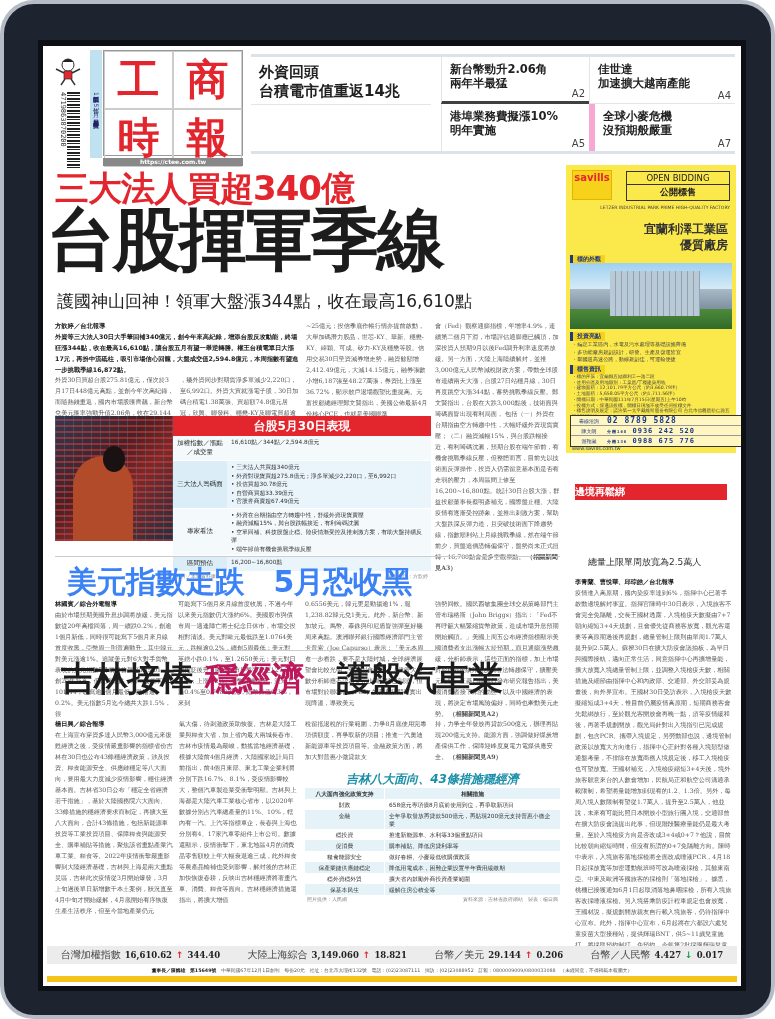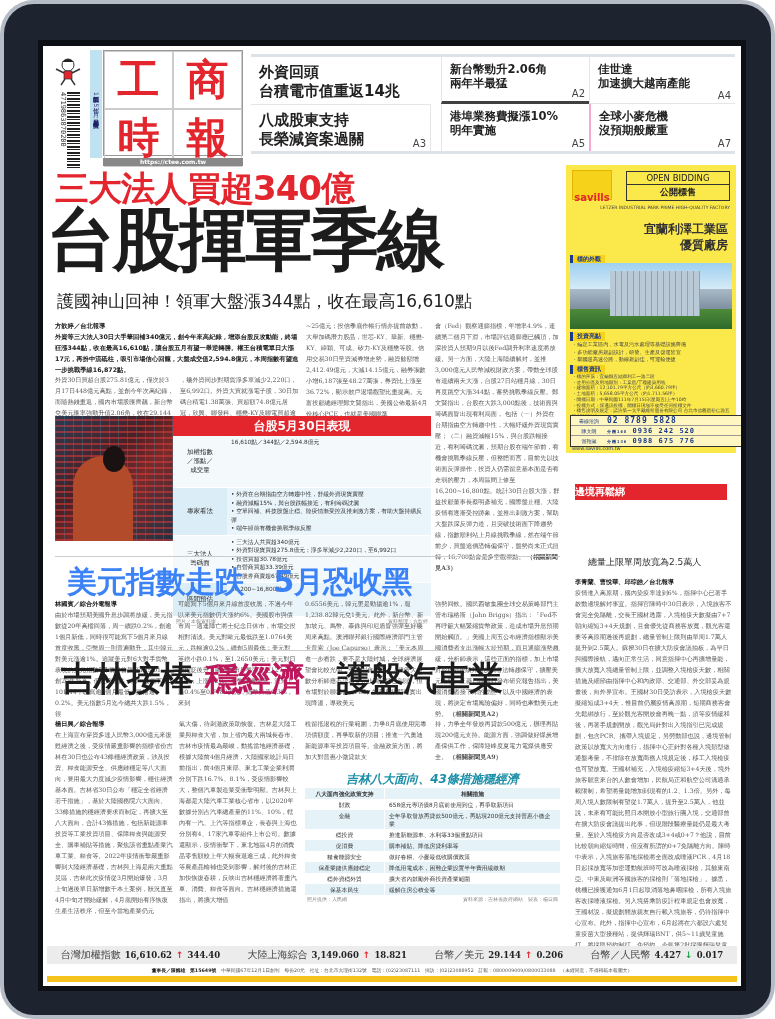--- a/index.html
+++ b/index.html
@@ -43,21 +43,21 @@
   .teaser { position: absolute; }
   .teaser .t { font-weight: bold; color: #222; line-height: 1.25; }
   .teaser .pg { position: absolute; right: 4px; bottom: 2px; font-size: 10px; color: #444; }
   .tz-a { left: 0; top: 0; width: 180px; height: 48px; border-bottom: 1px solid #e5e5e5; }
   .tz-a .t, .tz-b .t { font-size: 15px; padding: 6px 8px; }
   .tz-b { left: 0; top: 48px; width: 180px; height: 46px; border-right: 1px solid #e5e5e5; }
   .tz-c, .tz-d, .tz-e, .tz-f { height: 47px; }
   .tz-c { left: 190px; top: 0; width: 148px; border-left: 1px solid #e5e5e5; border-bottom: 3px solid #404040; }
   .tz-d { left: 338px; top: 0; width: 146px; border-left: 1px solid #e5e5e5; border-bottom: 1px solid #e5e5e5; }
   .tz-e { left: 190px; top: 47px; width: 148px; border-left: 1px solid #e5e5e5; }
-  .tz-f { left: 338px; top: 47px; width: 146px; border-left: 2px solid #f9a8d4; }
+  .tz-f { left: 338px; top: 47px; width: 146px; border-left: 6px solid #f9a8d4; }
   .tz-c .t, .tz-d .t, .tz-e .t, .tz-f .t { font-size: 11.5px; padding: 5px 8px; }
 
   
   .kicker { position: absolute; left: 12px; top: 120px; font-size: 34px; font-weight: bold; color: #e3262e; letter-spacing: -1px; }
   .headline { position: absolute; left: 4px; top: 160px; font-size: 68px; font-weight: bold; color: #1c1c1c; letter-spacing: -2px; line-height: 1; }
   .deck { position: absolute; left: 14px; top: 244px; font-size: 17px; color: #222; }
 
   .col-text { font-family: "DejaVu Serif", serif; font-size: 6.2px; color: #555; line-height: 11px; }
   .byline { font-weight: bold; color: #222; }
   .lead-intro { position: absolute; left: 12px; top: 274px; width: 245px; font-size: 6.3px; line-height: 11px; color: #222; font-weight: bold; }
@@ -72,21 +72,21 @@
   .photo .ticker { position: absolute; inset: 0;
     background: repeating-linear-gradient(0deg, rgba(230,60,60,0.5) 0 2px, transparent 2px 6px),
                 repeating-linear-gradient(90deg, rgba(40,180,220,0.25) 0 1px, transparent 1px 9px); }
   .photo .person { position: absolute; left: 18px; top: 40px; width: 60px; height: 90px;
     background: #b24b2a; border-radius: 30px 30px 4px 4px; }
   .photo .head { position: absolute; left: 48px; top: 30px; width: 22px; height: 26px; background: #1a1212; border-radius: 50%; }
 
   .perf-table { position: absolute; left: 130px; top: 370px; width: 258px; height: 125px; }
   .perf-title { height: 20px; background: #e3262e; color: #fff; font-weight: bold; font-size: 12px; text-align: center; line-height: 20px; }
   .perf-row { display: flex; border-bottom: 1px solid #fff; }
-  .perf-row .k { width: 54px; font-size: 6.5px; color: #222; display: flex; align-items: center; justify-content: center; text-align: center; background: #dbeef7; padding: 12px; }
+  .perf-row .k { width: 54px; font-size: 6.5px; color: #222; display: flex; align-items: center; justify-content: center; text-align: center; background: #dbeef7; padding: 3px; }
   .perf-row .v { flex: 1; font-size: 5.8px; color: #333; padding: 2px 4px; line-height: 8.5px; background: #eaf5fb; }
   .perf-row:nth-child(even) .v, .perf-row:nth-child(even) .k { background: #f4f9fc; }
   .perf-foot { display: flex; justify-content: space-between; font-size: 5px; color: #888; padding: 1px 3px; }
 
   
   .divider { position: absolute; height: 1px; background: #ccc; }
   .usd-head { position: absolute; left: 24px; top: 516px; font-size: 30px; font-weight: bold; color: #3b82f6; letter-spacing: -0.5px; }
   .usd-c1 { position: absolute; left: 12px; top: 552px; width: 118px; }
   .usd-c2 { position: absolute; left: 135px; top: 534px; width: 118px; }
   .usd-c3 { position: absolute; left: 262px; top: 534px; width: 122px; }
@@ -106,21 +106,21 @@
   .jl-row { display: flex; font-size: 5.8px; color: #333; line-height: 8px; }
   .jl-row .k { width: 80px; text-align: center; padding: 1.5px 2px; border-right: 1px solid #fff; }
   .jl-row .v { flex: 1; padding: 1.5px 4px; }
   .jl-row.hdr { background: #c4e2ee; font-weight: bold; }
   .jl-row:nth-child(even) { background: #e5f3f9; }
   .jl-row:nth-child(odd):not(.hdr) { background: #ffffff; }
   .jl-foot { display: flex; justify-content: space-between; font-size: 5px; color: #888; padding: 1px 2px; }
 
   
   .ad { position: absolute; left: 523px; top: 119px; width: 170px; height: 288px; background: #fbe84a; }
-  .ad .savills { position: absolute; left: 6px; top: 5px; width: 40px; height: 30px; background: #f7d21a; border: 1px solid #e3b400; color: #e3262e; font-size: 10px; font-weight: bold; text-align: center; padding-top: 21px; }
+  .ad .savills { position: absolute; left: 6px; top: 5px; width: 40px; height: 30px; background: #f7d21a; border: 1px solid #e3b400; color: #e3262e; font-size: 10px; font-weight: bold; text-align: center; padding-top: 1px; }
   .ad .bid { position: absolute; left: 60px; top: 6px; width: 104px; border: 1px solid #333; }
   .ad .bid .en { font-size: 8.5px; text-align: center; color: #222; border-bottom: 1px solid #333; padding: 1px; }
   .ad .bid .zh { font-size: 9px; text-align: center; color: #222; font-weight: bold; padding: 1px; }
   .ad .park-en { position: absolute; right: 6px; top: 40px; font-size: 4.5px; color: #444; text-align: right; line-height: 6px; }
   .ad .park-zh { position: absolute; right: 8px; top: 56px; font-size: 12px; color: #333; text-align: right; line-height: 16px; font-weight: bold; }
   .ad .tag { position: absolute; left: 4px; background: #f7d21a; border-left: 3px solid #1a3a8a; font-size: 6px; color: #1a3a8a; padding: 0 4px; font-weight: bold; }
   .ad .bldg { position: absolute; left: 4px; top: 98px; width: 162px; height: 66px;
     background: linear-gradient(180deg,#9ed0f0 0%,#d6ebf7 40%,#a9b9c6 40%,#7d8fa0 70%,#4e8a3a 70%,#2f6b2a 100%); }
   .ad .bldg .glass { position: absolute; left: 40px; top: 8px; width: 90px; height: 45px;
     background: repeating-linear-gradient(90deg,#b9c9d6 0 5px,#8ea2b4 5px 6px); }
@@ -175,24 +175,20 @@
           <span>商</span>
           <span>時</span>
           <span>報</span>
         </div>
         <div class="logo-url">https://ctee.com.tw</div>
 
         <div class="teasers">
           <div class="teaser tz-a">
             <div class="t"><span>外資回頭</span><br><span>台積電市值重返14兆</span></div>
           </div>
-          <div class="teaser tz-b">
-            <div class="t"><span>八成股東支持</span><br><span>長榮減資案過關</span></div>
-            <span class="pg">A3</span>
-          </div>
           <div class="teaser tz-c">
             <div class="t"><span>新台幣勁升2.06角</span><br><span>兩年半最猛</span></div>
             <span class="pg">A2</span>
           </div>
           <div class="teaser tz-d">
             <div class="t"><span>佳世達</span><br><span>加速擴大越南產能</span></div>
             <span class="pg">A4</span>
           </div>
           <div class="teaser tz-e">
             <div class="t"><span>港埠業務費擬漲10%</span><br><span>明年實施</span></div>
@@ -226,38 +222,38 @@
         <div class="ticker"></div>
         <div class="person"></div>
         <div class="head"></div>
       </div>
 
       <div class="perf-table">
         <div class="perf-title">台股5月30日表現</div>
         <div class="perf-row">
           <div class="k">加權指數／漲點／成交量</div>
           <div class="v">16,610點／344點／2,594.8億元</div>
-        </div>
-        <div class="perf-row">
-          <div class="k">專家看法</div>
-          <div class="v">
-            • <span>外資在台期指由空方轉趨中性，舒緩外資現貨賣壓</span><br>
-            • <span>融資減幅15%，與台股跌幅接近，有利籌碼沈澱</span><br>
-            • <span>空單回補、科技股盤止穩、陸疫情漸受控及推刺激方案，有助大盤持續反彈</span><br>
-            • <span>端午節前有機會挑戰季線反壓</span>
-          </div>
         </div>
         <div class="perf-row">
           <div class="k">三大法人籌碼面</div>
           <div class="v">
             • <span>三大法人共買超340億元</span><br>
             • <span>外資對現貨買超275.8億元；淨多單減少2,220口，至6,992口</span><br>
             • <span>投信買超30.78億元</span><br>
             • <span>自營商買超33.39億元</span><br>
             • <span>官股券商賣超67.49億元</span>
+          </div>
+        </div>
+        <div class="perf-row">
+          <div class="k">專家看法</div>
+          <div class="v">
+            • <span>外資在台期指由空方轉趨中性，舒緩外資現貨賣壓</span><br>
+            • <span>融資減幅15%，與台股跌幅接近，有利籌碼沈澱</span><br>
+            • <span>空單回補、科技股盤止穩、陸疫情漸受控及推刺激方案，有助大盤持續反彈</span><br>
+            • <span>端午節前有機會挑戰季線反壓</span>
           </div>
         </div>
         <div class="perf-row">
           <div class="k">區間預估</div>
           <div class="v">16,200~16,800點</div>
         </div>
         <div class="perf-foot">
           <span>照片／本報資料庫</span>
           <span>資料整理：方歆婷</span>
         </div>

